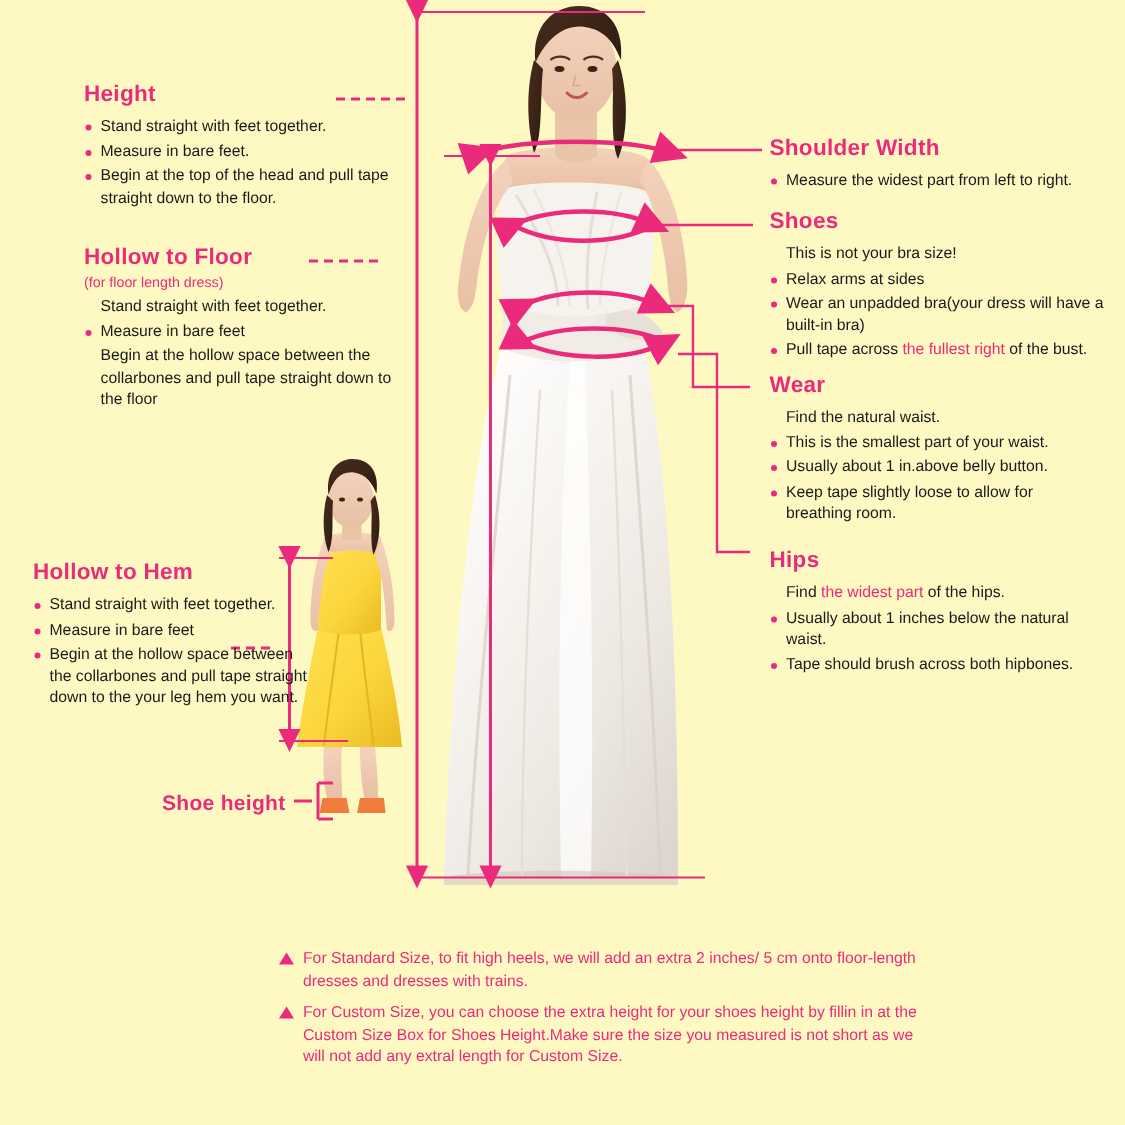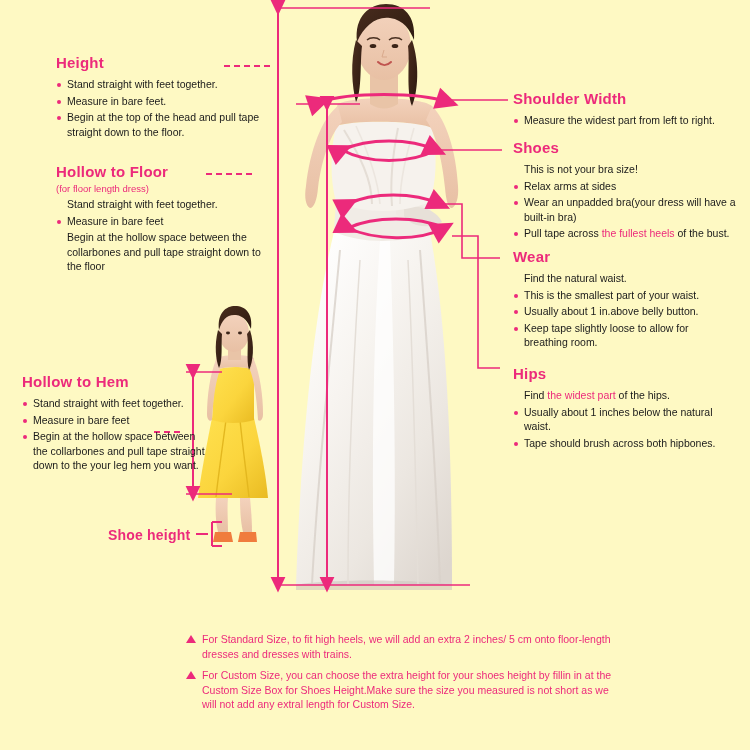--- a/index.html
+++ b/index.html
@@ -282,21 +282,21 @@
       <li>Measure the widest part from left to right.</li>
     </ul>
   </div>
 
   <div class="blk" style="left:513px; top:139px; width:228px;">
     <div class="blk-title">Shoes</div>
     <ul class="items">
       <li class="nobullet">This is not your bra size!</li>
       <li>Relax arms at sides</li>
       <li>Wear an unpadded bra(your dress will have a built-in bra)</li>
-      <li>Pull tape across <span class="pinkword">the fullest heels</span> of the bust.</li>
+      <li>Pull tape across <span class="pinkword">the fullest right</span> of the bust.</li>
     </ul>
   </div>
 
   <div class="blk" style="left:513px; top:248px; width:222px;">
     <div class="blk-title">Wear</div>
     <ul class="items">
       <li class="nobullet">Find the natural waist.</li>
       <li>This is the smallest part of your waist.</li>
       <li>Usually about 1 in.above belly button.</li>
       <li>Keep tape slightly loose to allow for breathing room.</li>

